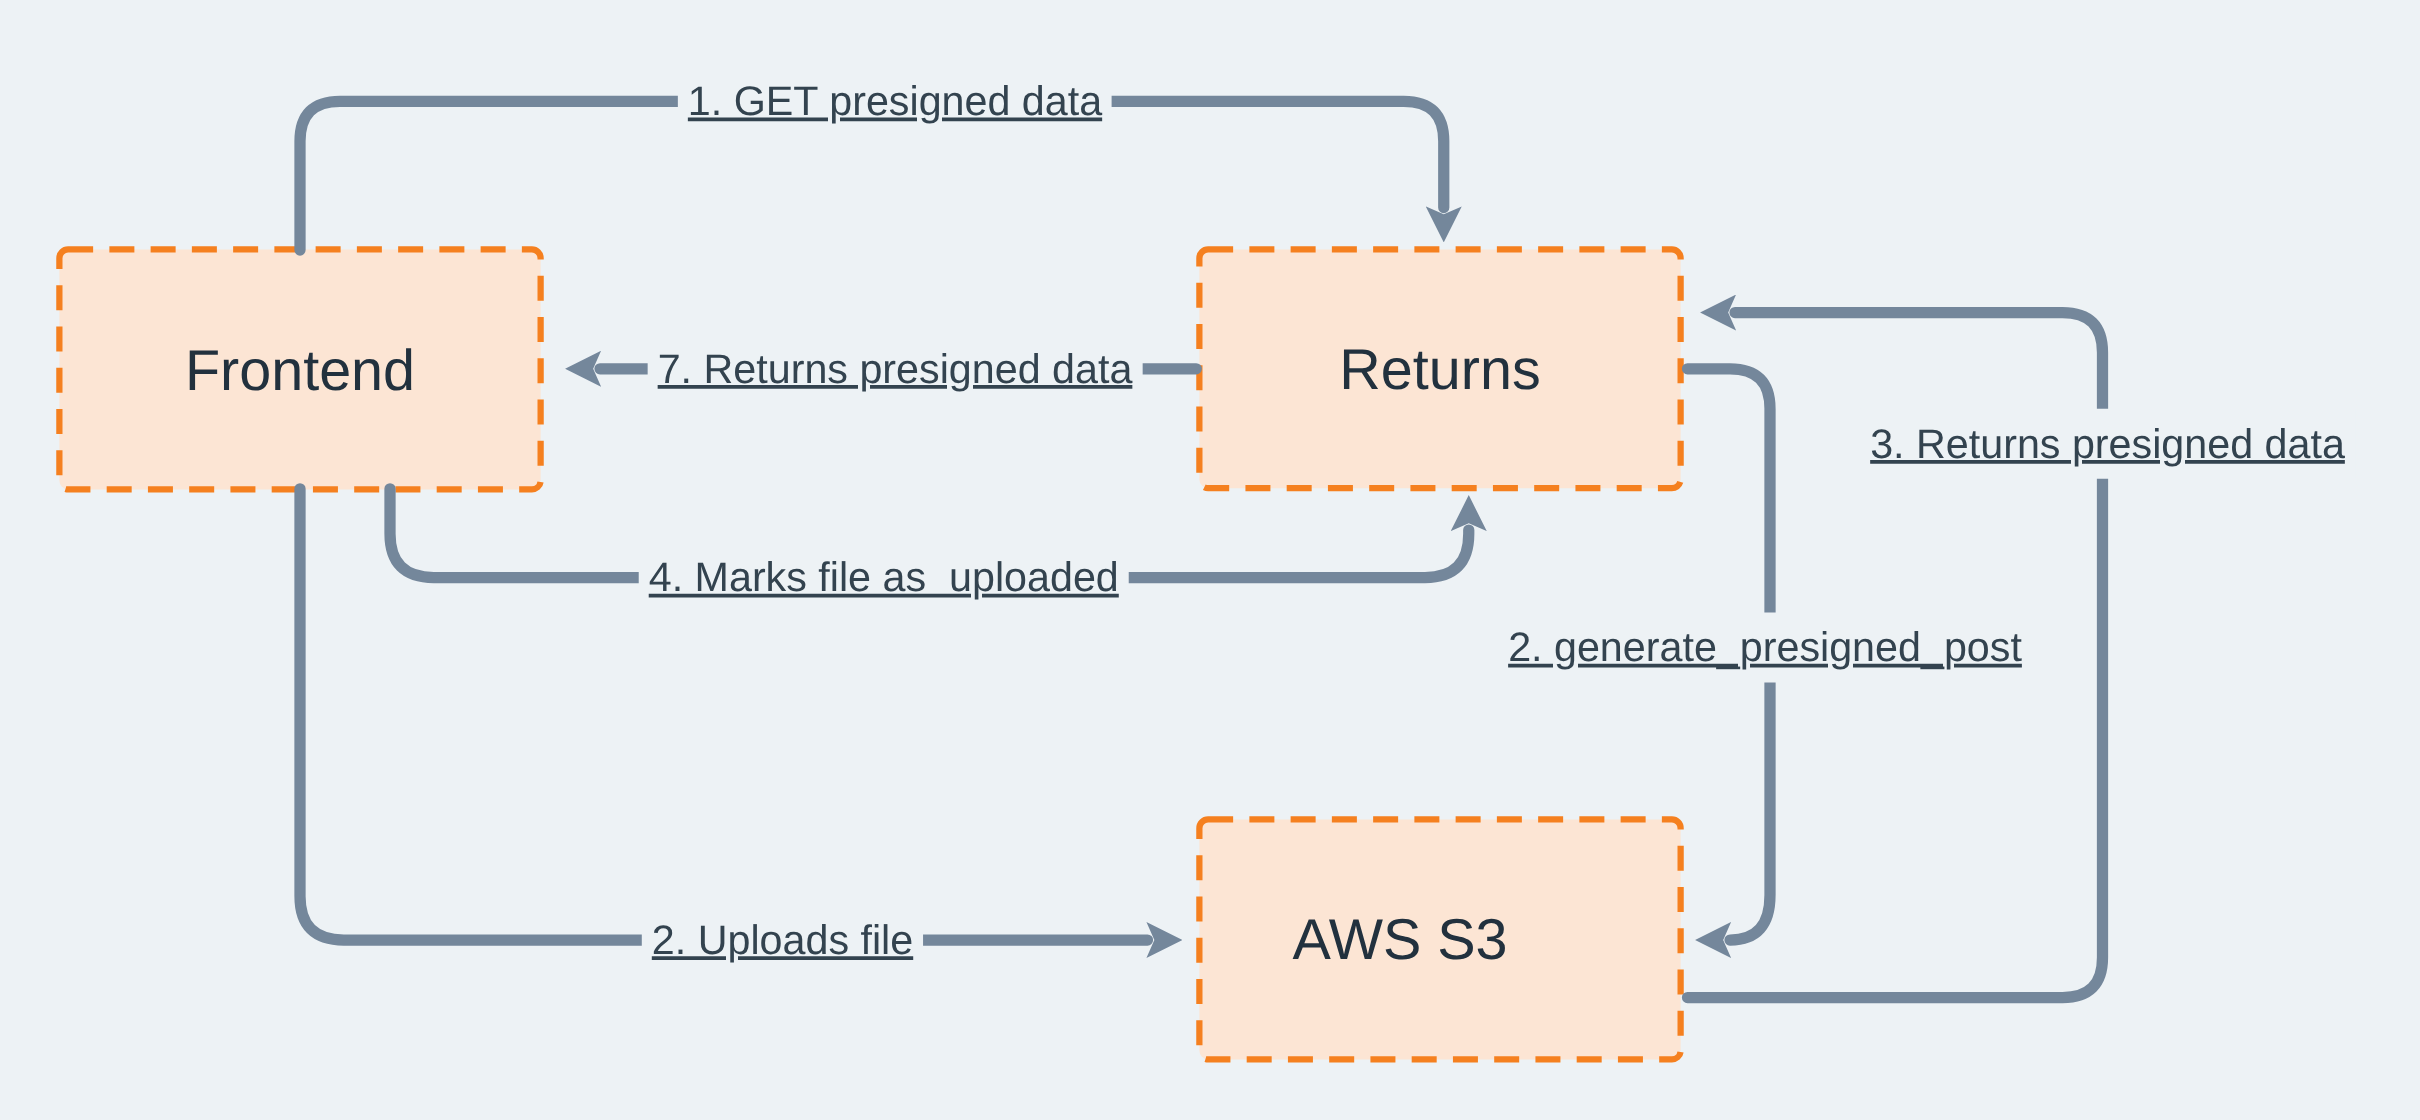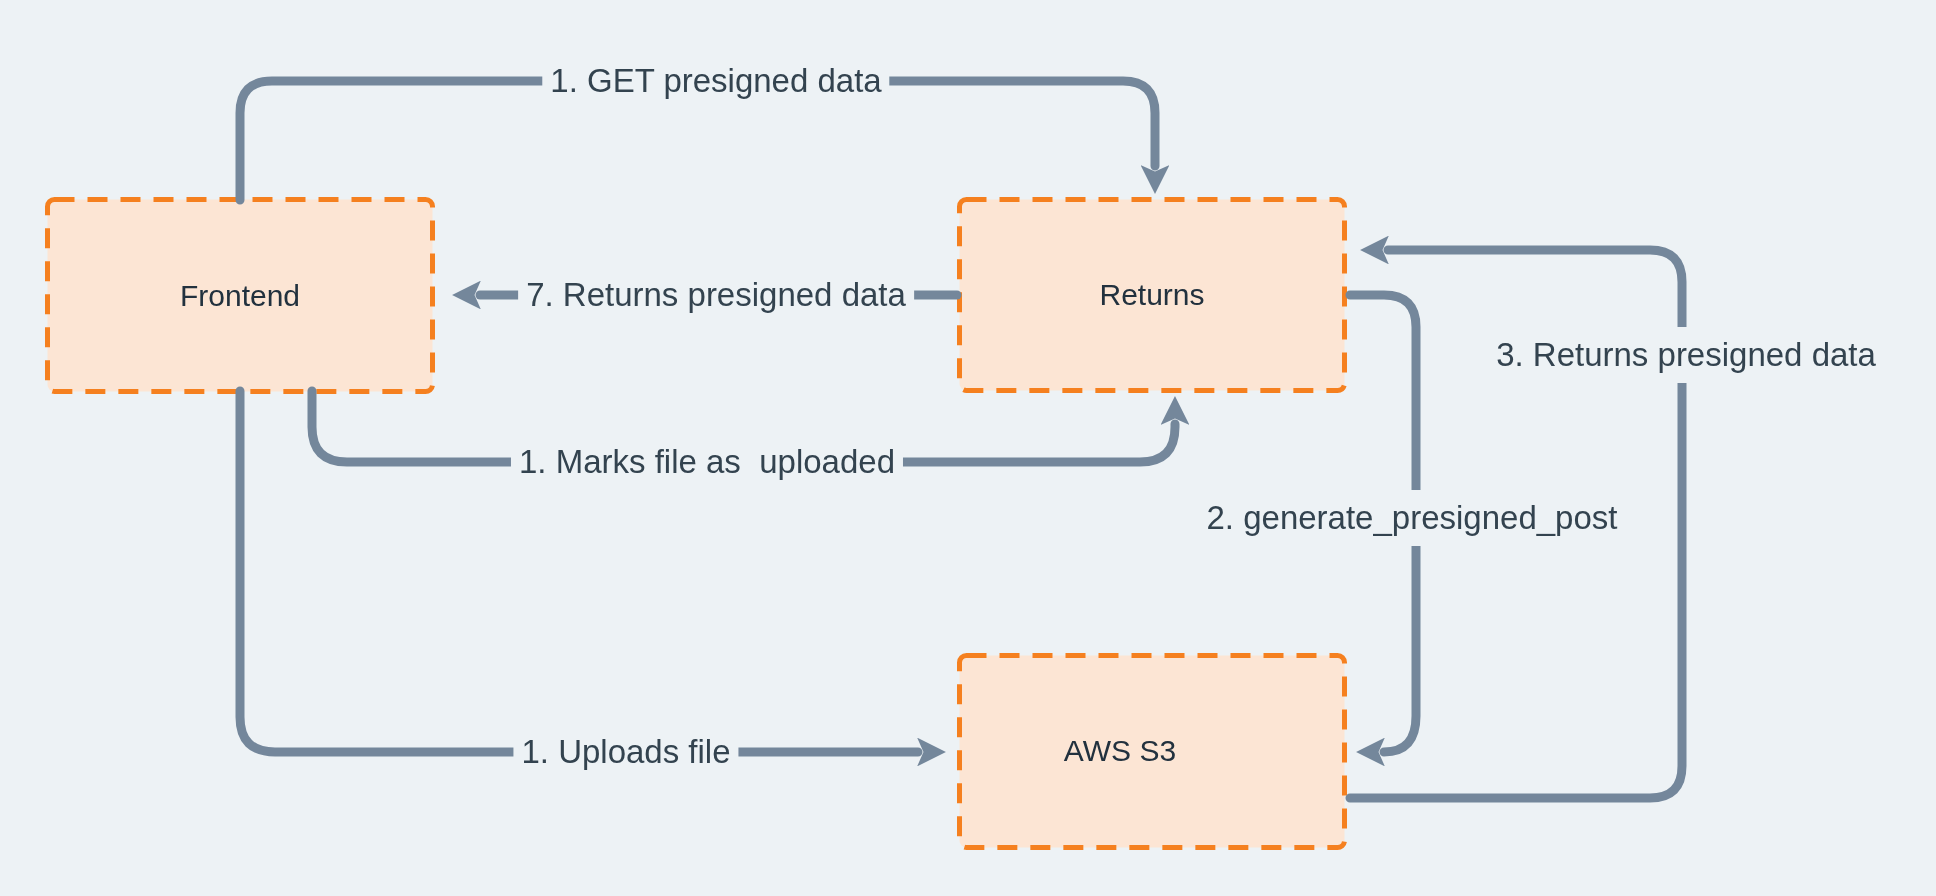--- a/index.html
+++ b/index.html
@@ -32,32 +32,33 @@
   .edge{
     fill:none;
     stroke:var(--arrow);
     stroke-width:9;
     stroke-linecap:round;
   }
   .arrowhead-fill{fill:var(--arrow);}
   .node-label{
     position:absolute;
     transform:translate(-50%,-50%);
-    font-size:30px;
+    font-size:46px;
     color:var(--node-text);
     white-space:pre;
   }
   .edge-label{
     position:absolute;
     transform:translate(-50%,-50%);
     font-size:33px;
     color:var(--label-text);
     background:var(--bg);
     padding:9px 8px;
     white-space:pre;
+    text-decoration:underline;
   }
 </style>
 </head>
 <body>
 
 <div class="canvas">
 
   <svg width="1936" height="896" viewBox="0 0 1936 896">
     <defs>
       <marker id="ah" viewBox="0 0 10 10" refX="0.3" refY="5" markerWidth="3.2" markerHeight="3.2" orient="auto">
@@ -83,16 +84,16 @@
   </svg>
 
   <div class="node-label" style="left:240px;top:296px">Frontend</div>
   <div class="node-label" style="left:1152px;top:295px">Returns</div>
   <div class="node-label" style="left:1120px;top:751px">AWS S3</div>
 
   <div class="edge-label" style="left:716px;top:81px">1. GET presigned data</div>
   <div class="edge-label" style="left:1412px;top:518px">2. generate_presigned_post</div>
   <div class="edge-label" style="left:1686px;top:355px">3. Returns presigned data</div>
   <div class="edge-label" style="left:716px;top:295px">7. Returns presigned data</div>
-  <div class="edge-label" style="left:626px;top:752px">1. Uploads file</div>
-  <div class="edge-label" style="left:707px;top:462px">1. Marks file as  uploaded</div>
+  <div class="edge-label" style="left:626px;top:752px">2. Uploads file</div>
+  <div class="edge-label" style="left:707px;top:462px">4. Marks file as  uploaded</div>
 
 </div>
 
 </body></html>

